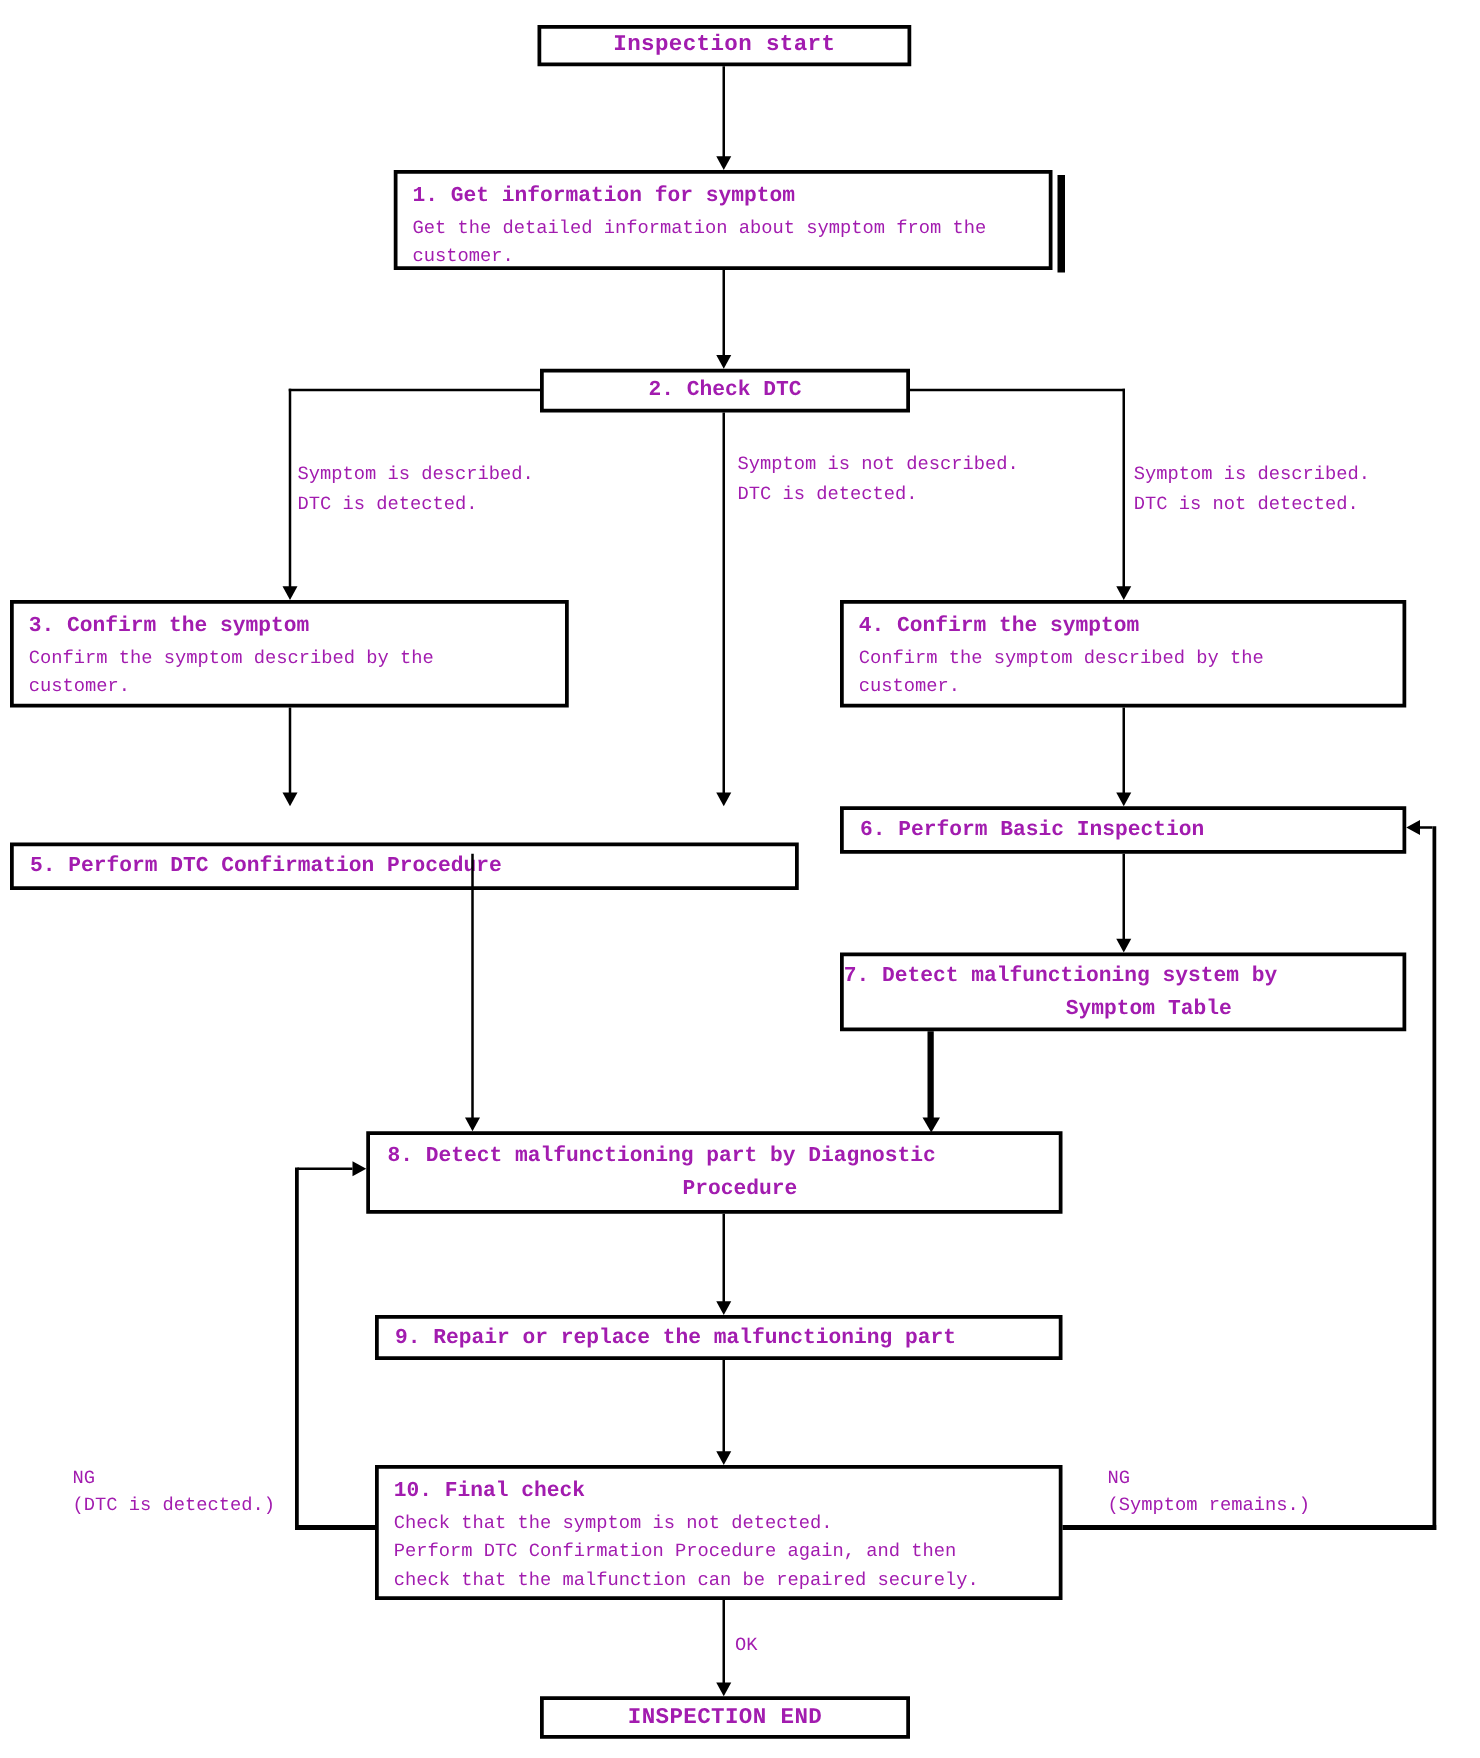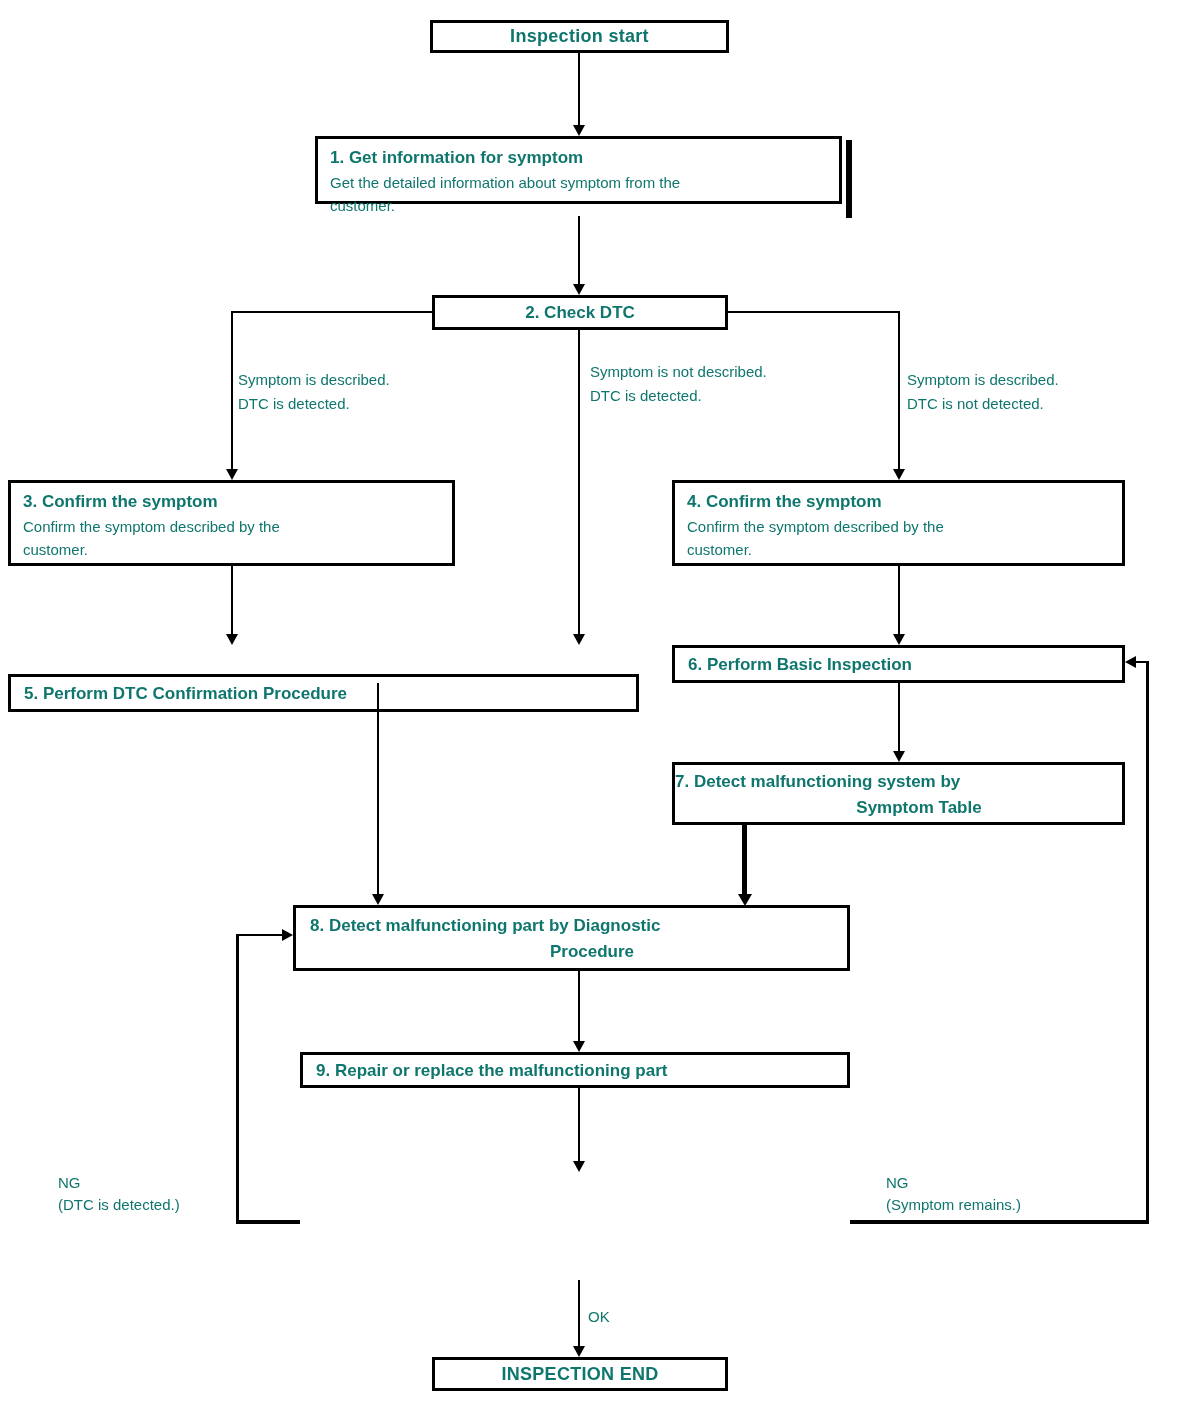--- a/index.html
+++ b/index.html
@@ -5,22 +5,22 @@
   html, body {
     margin: 0;
     padding: 0;
     background: #ffffff;
   }
   #canvas {
     position: relative;
     width: 1184px;
     height: 1406px;
     background: #ffffff;
-    font-family: Liberation Sans, sans-serif;
-    color: #0f766e;
+    font-family: Liberation Mono, monospace;
+    color: #a21caf;
   }
   .box {
     position: absolute;
     box-sizing: border-box;
     border: 3px solid #000000;
     background: #ffffff;
     font-size: 15px;
     line-height: 23px;
   }
   .terminal {
@@ -92,21 +92,21 @@
     white-space: nowrap;
   }
 </style>
 </head>
 <body>
 
 <div id="canvas">
 
   <div class="box terminal" style="left:430px; top:20px; width:299px; height:33px;">Inspection start</div>
 
-  <div class="box multi" style="left:315px; top:136px; width:527px; height:68px;">
+  <div class="box multi" style="left:315px; top:136px; width:527px; height:80px;">
     <div class="title">1. Get information for symptom</div>
     <div class="body-line">Get the detailed information about symptom from the</div>
     <div class="body-line">customer.</div>
   </div>
   <div class="line" style="left:846px; top:140px; width:6px; height:78px;"></div>
 
   <div class="box single centered" style="left:432px; top:295px; width:296px; height:35px;">2. Check DTC</div>
 
   <div class="box multi" style="left:8px; top:480px; width:447px; height:86px;">
     <div class="title">3. Confirm the symptom</div>
@@ -129,20 +129,26 @@
     <div class="title indent2" style="padding-left:41px;">Symptom Table</div>
   </div>
 
   <div class="box" style="left:293px; top:905px; width:557px; height:66px; padding-top:5px;">
     <div class="title" style="padding-left:14px;">8. Detect malfunctioning part by Diagnostic</div>
     <div class="title indent2" style="padding-left:41px;">Procedure</div>
   </div>
 
   <div class="box single" style="left:300px; top:1052px; width:550px; height:36px;">9. Repair or replace the malfunctioning part</div>
 
+  <div class="box multi" style="left:300px; top:1172px; width:550px; height:108px;">
+    <div class="title">10. Final check</div>
+    <div class="body-line">Check that the symptom is not detected.</div>
+    <div class="body-line">Perform DTC Confirmation Procedure again, and then</div>
+    <div class="body-line">check that the malfunction can be repaired securely.</div>
+  </div>
 
   <div class="box terminal" style="left:432px; top:1357px; width:296px; height:34px;">INSPECTION END</div>
 
   <div class="line" style="left:578px; top:53px; width:2px; height:74px;"></div>
   <div class="arrow-down" style="left:573px; top:125px;"></div>
 
   <div class="line" style="left:578px; top:216px; width:2px; height:69px;"></div>
   <div class="arrow-down" style="left:573px; top:284px;"></div>
 
   <div class="line" style="left:231px; top:311px; width:201px; height:2px;"></div>

